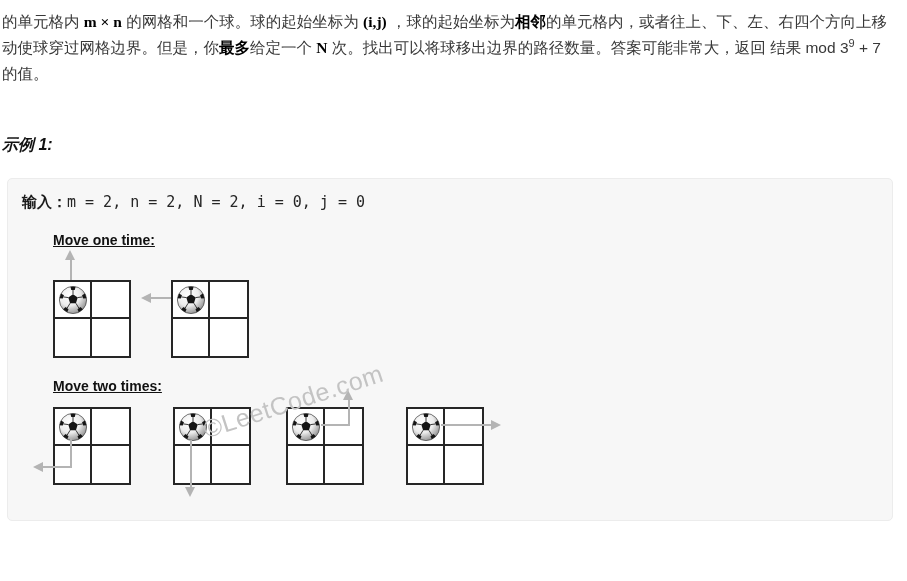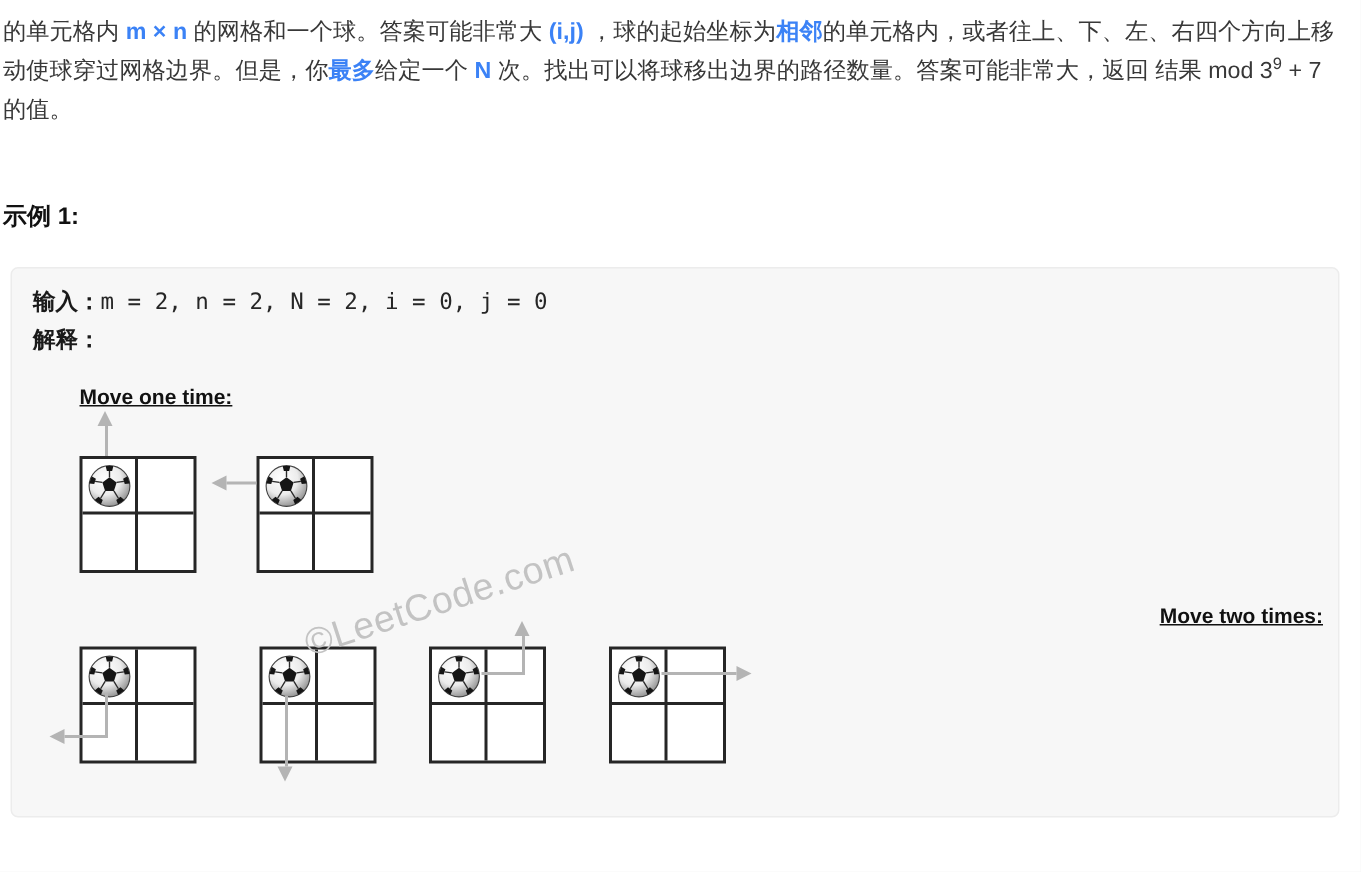--- a/index.html
+++ b/index.html
@@ -10,28 +10,29 @@
     color: #383838;
     position: relative;
     overflow: hidden;
   }
   .desc {
     margin: 9px 8px 0 2px;
     font-size: 15.5px;
     line-height: 26px;
     color: #383838;
   }
-  .desc .b { font-weight: bold; color: #3b82f6; }
+  .desc .b { font-weight: bold; color: #000000; font-family: Liberation Serif, serif; }
   .desc sup { font-size: 11px; line-height: 0; }
   .example-h {
     margin: 50px 0 0 2px;
     font-size: 16px;
     line-height: 16px;
     font-weight: bold;
     color: #111;
+    font-style: italic;
   }
   .codeblock {
     margin: 25px 14px 0 7px;
     background: #f7f7f7;
     border: 1px solid #ececec;
     border-radius: 5px;
     padding: 10px 10px 35px 14px;
   }
   .codeline {
     font-family: "DejaVu Sans Mono", monospace;
@@ -47,21 +48,21 @@
     color: #1a1a1a;
   }
   .mv-label {
     margin: 18px 0 0 31px;
     font-size: 14px;
     line-height: 14px;
     font-weight: bold;
     color: #111;
     text-decoration: underline;
   }
-  .mv-label.two { margin-top: 21px; text-align: right; }
+  .mv-label.two { margin-top: 21px; }
   .grow { display: flex; margin-left: 31px; position: relative; }
   .grow.one { margin-top: 33px; }
   .grow.two { margin-top: 14px; }
   .gwrap { width: 78px; height: 78px; position: relative; flex: none; }
   .grid {
     position: absolute; left: 0; top: 0; width: 78px; height: 78px;
     border: 2px solid #262626; background: #fff;
   }
   .gv { position: absolute; left: 35px; top: 0; width: 2px; height: 74px; background: #262626; }
   .gh { position: absolute; top: 35px; left: 0; width: 74px; height: 2px; background: #262626; }
@@ -105,27 +106,26 @@
         <polygon points="14.9,2 21.1,2 20.1,5.9 15.9,5.9"></polygon>
         <polygon points="32.3,10.1 34.2,16 30.2,16.3 28.9,12.2"></polygon>
         <polygon points="29.9,29.1 24.9,32.8 23.4,29.1 26.8,26.5"></polygon>
         <polygon points="6.1,29.1 11.1,32.8 12.6,29.1 9.2,26.5"></polygon>
         <polygon points="3.7,10.1 1.8,16 5.8,16.3 7.1,12.2"></polygon>
       </g>
     </g>
   </defs>
 </svg>
 
-<p class="desc"><span>的单元格内 </span><span class="b">m × n</span><span> 的网格和一个球。答案可能非常大 </span><span class="b">(i,j)</span><span> ，球的起始坐标为</span><span class="b">相邻</span><span>的单元格内，或者往上、下、左、右四个方向上移动使球穿过网格边界。但是，你</span><span class="b">最多</span><span>给定一个 </span><span class="b">N</span><span> 次。找出可以将球移出边界的路径数量。答案可能非常大，返回 结果 mod 3</span><sup>9</sup><span> + 7 的值。</span></p>
+<p class="desc"><span>的单元格内 </span><span class="b">m × n</span><span> 的网格和一个球。球的起始坐标为 </span><span class="b">(i,j)</span><span> ，球的起始坐标为</span><span class="b">相邻</span><span>的单元格内，或者往上、下、左、右四个方向上移动使球穿过网格边界。但是，你</span><span class="b">最多</span><span>给定一个 </span><span class="b">N</span><span> 次。找出可以将球移出边界的路径数量。答案可能非常大，返回 结果 mod 3</span><sup>9</sup><span> + 7 的值。</span></p>
 
 <h3 class="example-h">示例 1:</h3>
 
 <div class="codeblock">
   <div class="codeline"><span class="lbl">输入：</span><span>m = 2, n = 2, N = 2, i = 0, j = 0</span></div>
-  <div class="codeline"><span class="lbl">解释：</span></div>
 
   <div class="mv-label">Move one time:</div>
 
   <div class="grow one">
 
     <div class="gwrap" style="margin-right:40px">
       <div class="grid">
         <div class="gv"></div>
         <div class="gh"></div>
         <svg class="ball" viewBox="0 0 36 36">

